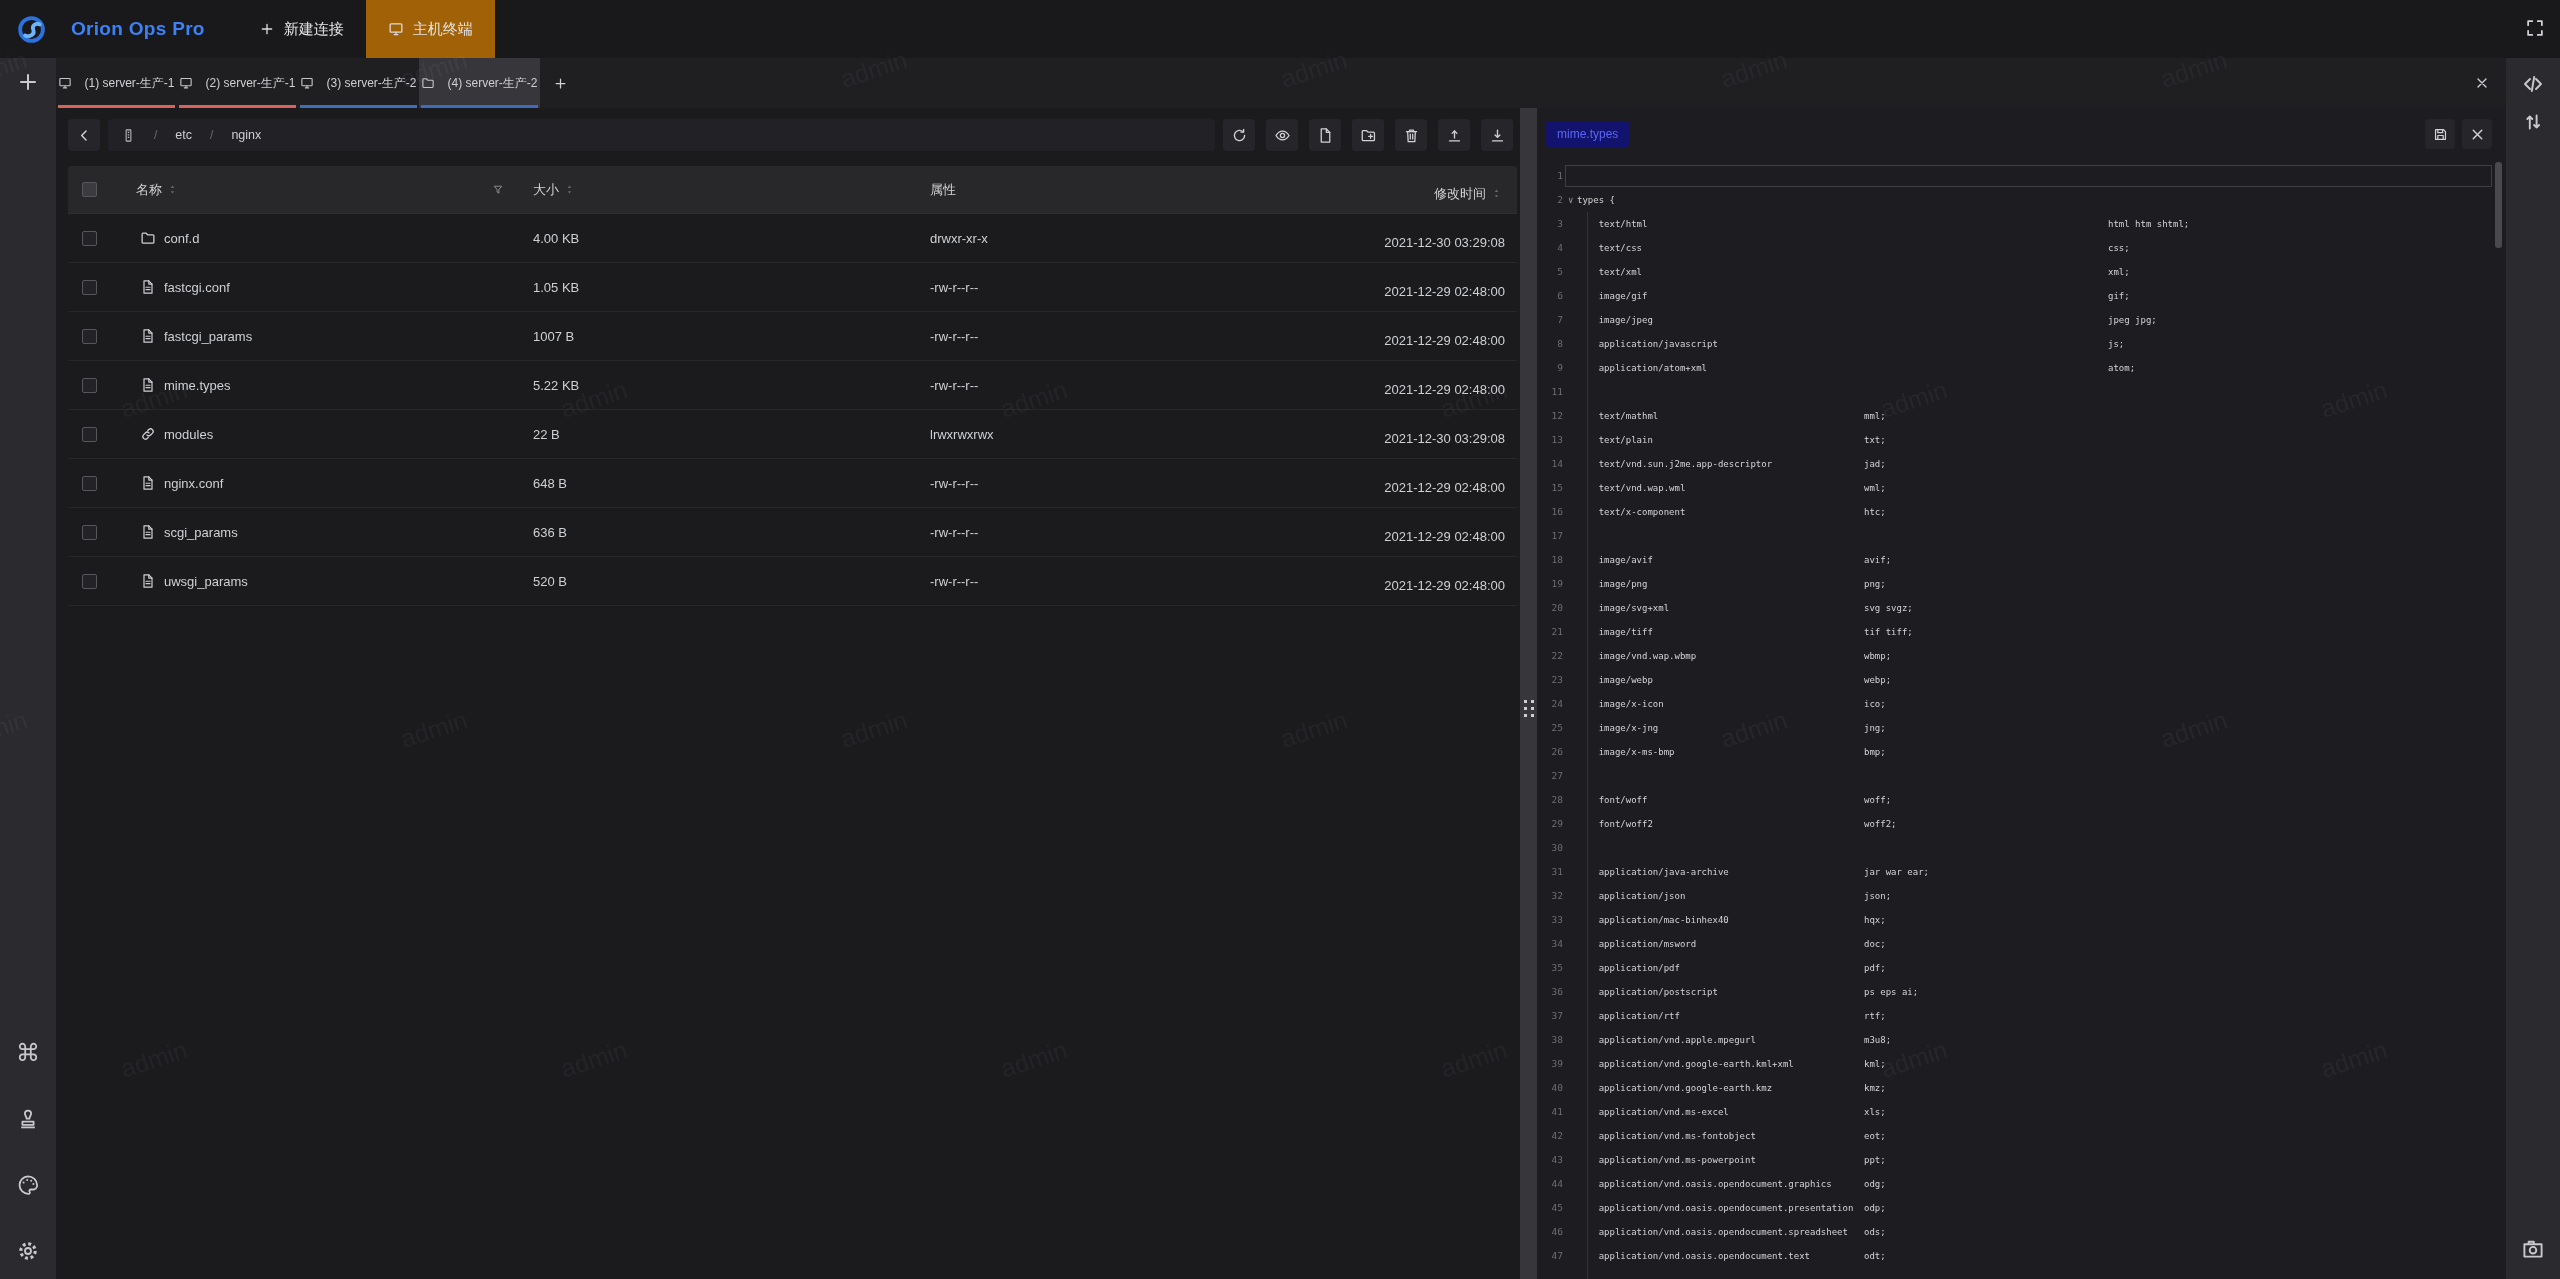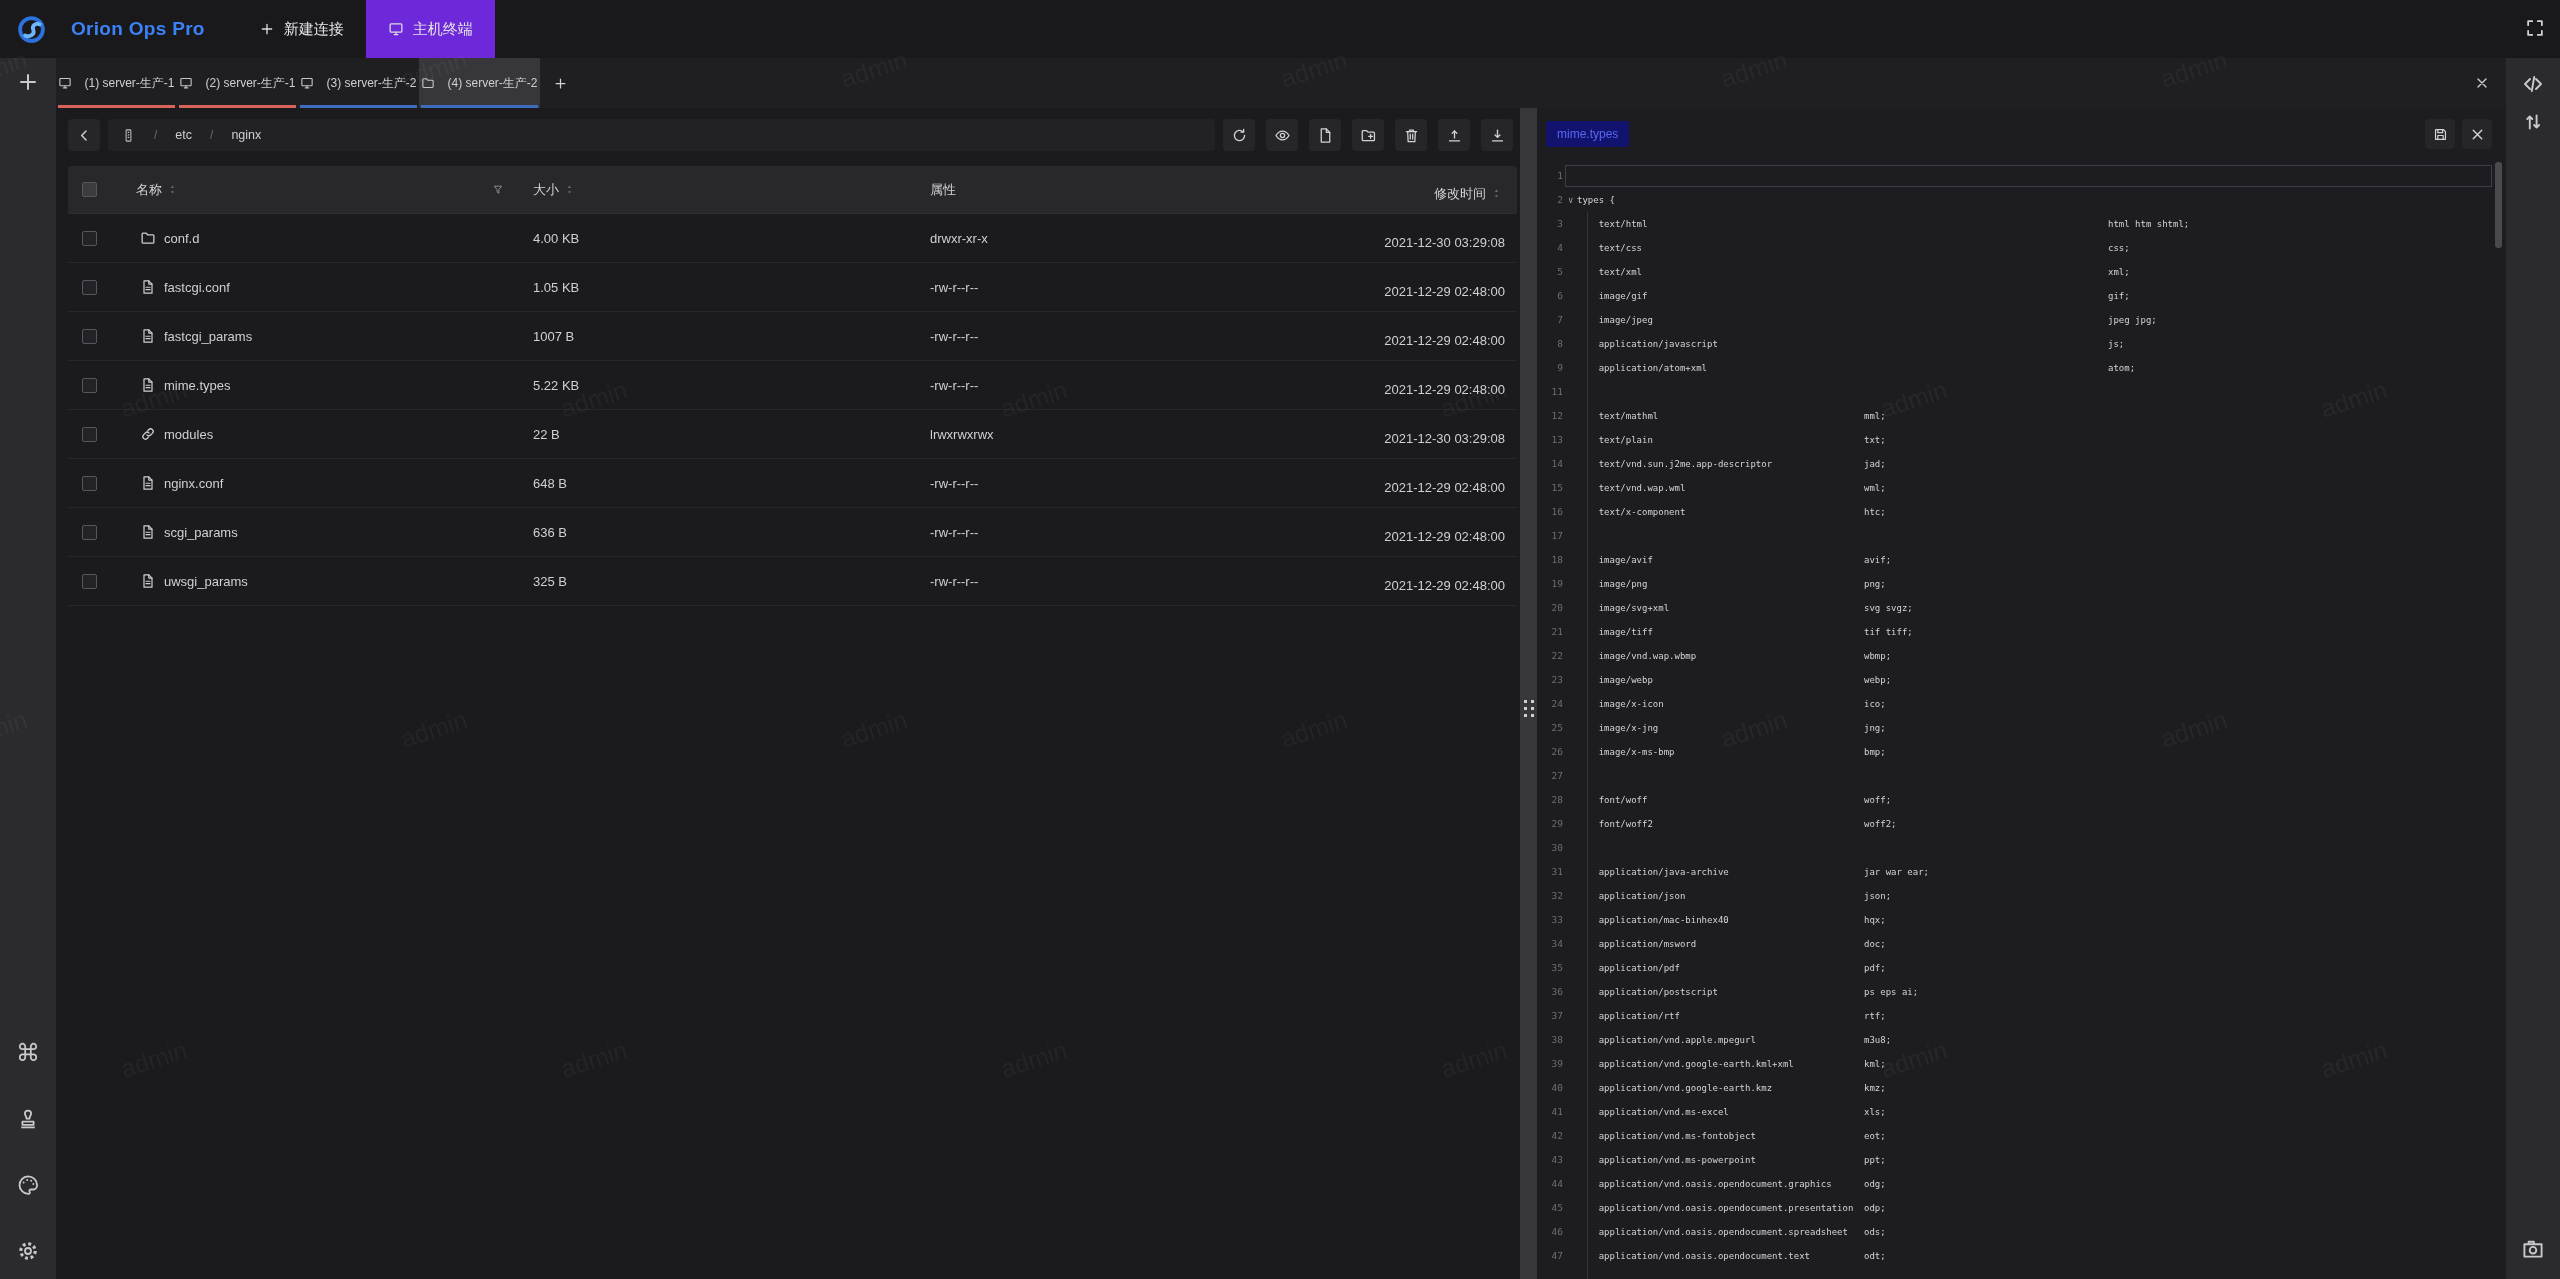--- a/index.html
+++ b/index.html
@@ -11,21 +11,21 @@
 
   
   #topbar{position:absolute;left:0;top:0;width:2560px;height:58px;background:#19191c;
     display:flex;align-items:center;z-index:5;}
   .logo{margin-left:16px;}
   .app-title{font-size:19px;font-weight:bold;color:#3b82f6;margin-left:24px;letter-spacing:.3px;}
   .menu-item{height:58px;display:flex;align-items:center;gap:9px;padding:0 22px;
     font-size:15px;color:#e3e3e6;}
   .menu-item .mico{width:16px;height:16px;color:#dcdcdf;}
   .menu-item.first{margin-left:32px;}
-  .menu-item.active{background:#6d28d9;}
+  .menu-item.active{background:#a16207;}
   .fs-btn{position:absolute;right:14px;top:17px;}
   .fs-btn .ico{width:22px;height:22px;}
 
   
   #leftrail{position:absolute;left:0;top:58px;width:56px;height:1221px;background:#2b2b2f;
     display:flex;flex-direction:column;align-items:center;z-index:4;}
   #leftrail .railbtn{margin-top:12px;}
   #leftrail .spacer{flex:1;}
   .railbtn .ico{width:24px;height:24px;color:#c9c9cd;}
   .rail-bottom{display:flex;flex-direction:column;align-items:center;gap:30px;padding-bottom:16px;}
@@ -583,21 +583,21 @@
         <div class="frow">
           <div class="c-check">
             <span class="cb"></span>
           </div>
           <div class="c-name">
             <svg class="fico">
               <use href="#i-file"></use>
             </svg>
             <span class="fname">uwsgi_params</span>
           </div>
-          <div class="c-size">325 B</div>
+          <div class="c-size">520 B</div>
           <div class="c-attr">-rw-r--r--</div>
           <div class="c-time">2021-12-29 02:48:00</div>
         </div>
     </div>
   </section>
 
   <div id="splitter">
     <span class="grip">
         <i></i>
         <i></i>

